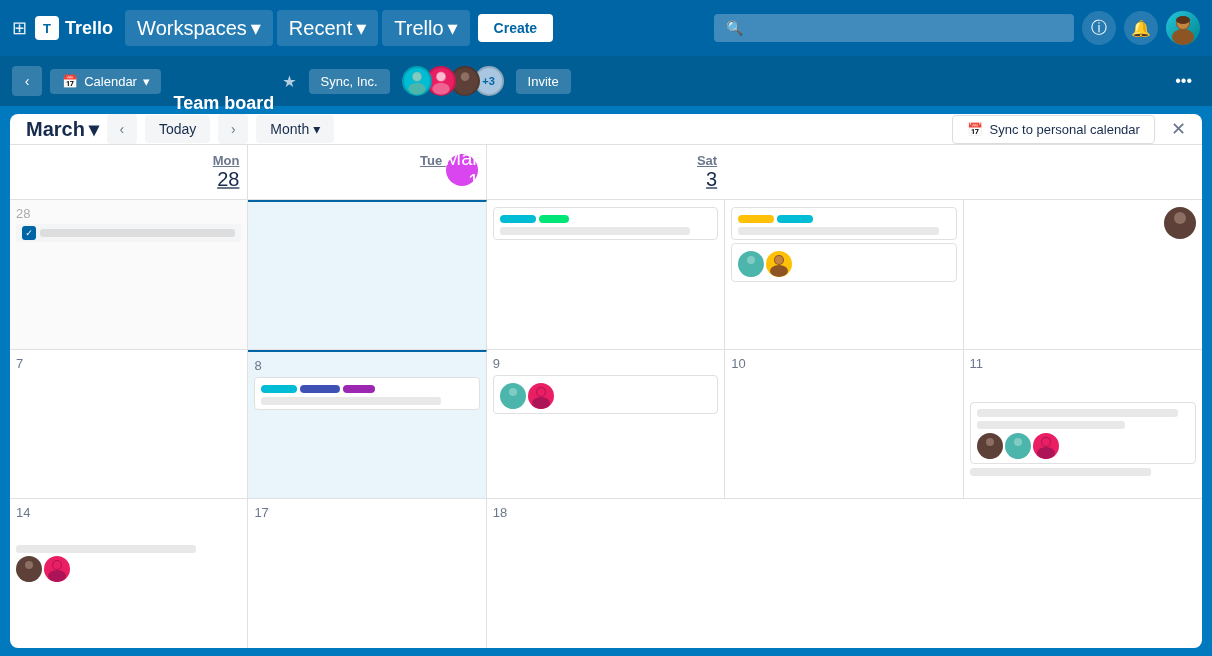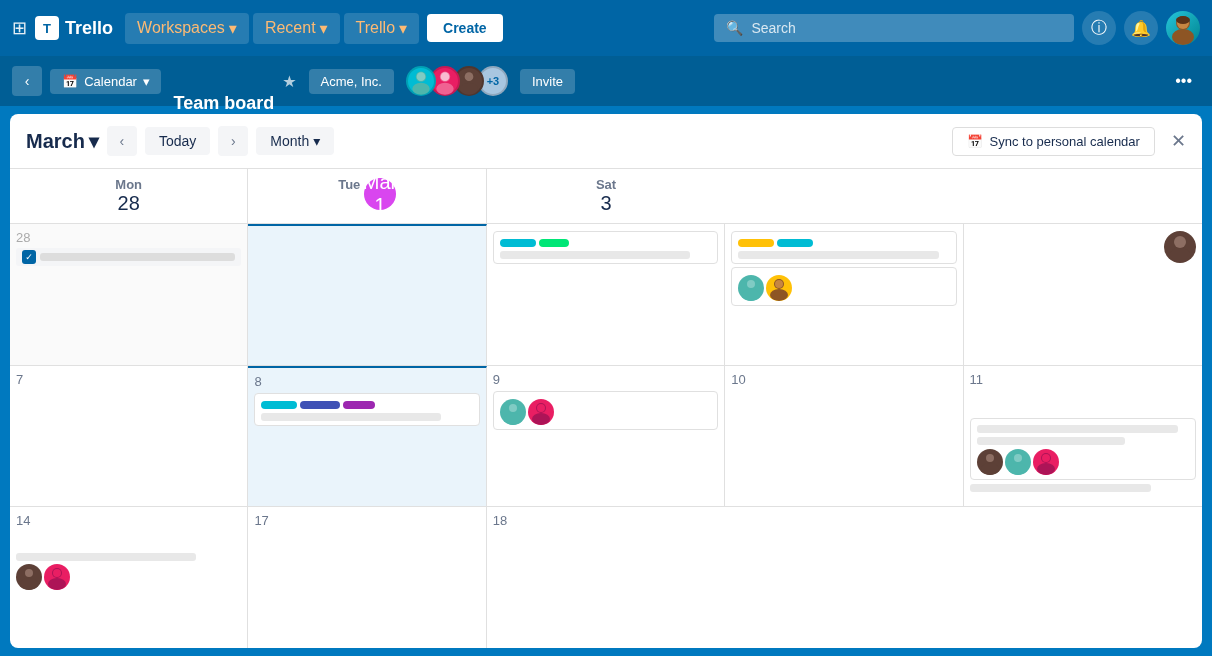--- a/index.html
+++ b/index.html
@@ -38,24 +38,24 @@
       height: 24px;
       display: flex;
       align-items: center;
       justify-content: center;
       font-size: 13px;
       font-weight: 900;
     }
     .nav-btn {
       background: rgba(255,255,255,0.15);
       border: none;
-      color: #fdba74;
+      color: #ffffff;
       padding: 6px 12px;
       border-radius: 4px;
-      font-size: 16px;
+      font-size: 20px;
       cursor: pointer;
       display: flex;
       align-items: center;
       gap: 4px;
       text-align: center;
     }
     .create-btn {
       background: white;
       color: #0065A5;
       border: none;
@@ -239,21 +239,21 @@
       height: calc(100% - 56px - 50px - 16px);
       display: flex;
       flex-direction: column;
       overflow: hidden;
     }
 
     
     .cal-header {
       display: flex;
       align-items: center;
-      padding: 12px 16px;
+      padding: 0 16px;
       gap: 8px;
       border-bottom: 1px solid #e0e0e0;
       flex-shrink: 0;
     }
     .month-selector {
       display: flex;
       align-items: center;
       gap: 4px;
       font-size: 20px;
       font-weight: 700;
@@ -322,26 +322,27 @@
       display: flex;
       flex-direction: column;
       overflow: hidden;
     }
     .day-headers {
       display: grid;
       grid-template-columns: repeat(5, 1fr);
       border-bottom: 1px solid #e0e0e0;
     }
     .day-header {
-      text-align: center;
-      padding: 8px 0;
+      text-align: right;
+      padding: 8px 8px;
       font-size: 13px;
       font-weight: 600;
       color: #6B778C;
       border-right: 1px solid #e0e0e0;
+      text-decoration: underline;
     }
     .day-header:last-child { border-right: none; }
     .day-header .day-num {
       font-size: 20px;
       font-weight: 400;
       color: #172B4D;
       display: block;
     }
 
     .cal-weeks {
@@ -477,21 +478,20 @@
     <span>Recent</span>
     <span>▾</span>
   </button>
   <button class="nav-btn">
     <span>Trello</span>
     <span>▾</span>
   </button>
   <button class="create-btn">Create</button>
   <div class="search-bar">
     <span>🔍</span>
-    <input type="text" placeholder="Search" style="">
   </div>
   <button class="nav-icon-btn">ⓘ</button>
   <button class="nav-icon-btn">🔔</button>
   <div class="user-avatar-nav">
     <div class="avatar-face" style="background: linear-gradient(135deg, #26C6DA, #00838F);">
 
       <svg width="34" height="34" viewBox="0 0 34 34">
         <circle cx="17" cy="12" r="7" fill="#8D5524"></circle>
         <ellipse cx="17" cy="26" rx="11" ry="8" fill="#8D5524"></ellipse>
         <circle cx="17" cy="12" r="6" fill="#C68642"></circle>
@@ -503,21 +503,21 @@
 
 <div class="board-bar">
   <button class="sidebar-toggle">‹</button>
   <button class="calendar-btn">
     <span>📅</span>
     <span>Calendar</span>
     <span>▾</span>
   </button>
   <span class="board-title">Team board</span>
   <button class="star-btn">★</button>
-  <button class="workspace-btn">Acme, Inc.</button>
+  <button class="workspace-btn">Sync, Inc.</button>
   <div class="members-group">
     <div class="member-avatar av-teal" style="z-index:5;">
       <svg width="30" height="30" viewBox="0 0 30 30">
         <circle cx="15" cy="10" r="6" fill="#4DB6AC"></circle>
         <ellipse cx="15" cy="24" rx="10" ry="7" fill="#4DB6AC"></ellipse>
         <circle cx="15" cy="10" r="5" fill="#80CBC4"></circle>
       </svg>
     </div>
     <div class="member-avatar av-pink" style="z-index:4;">
       <svg width="30" height="30" viewBox="0 0 30 30">

